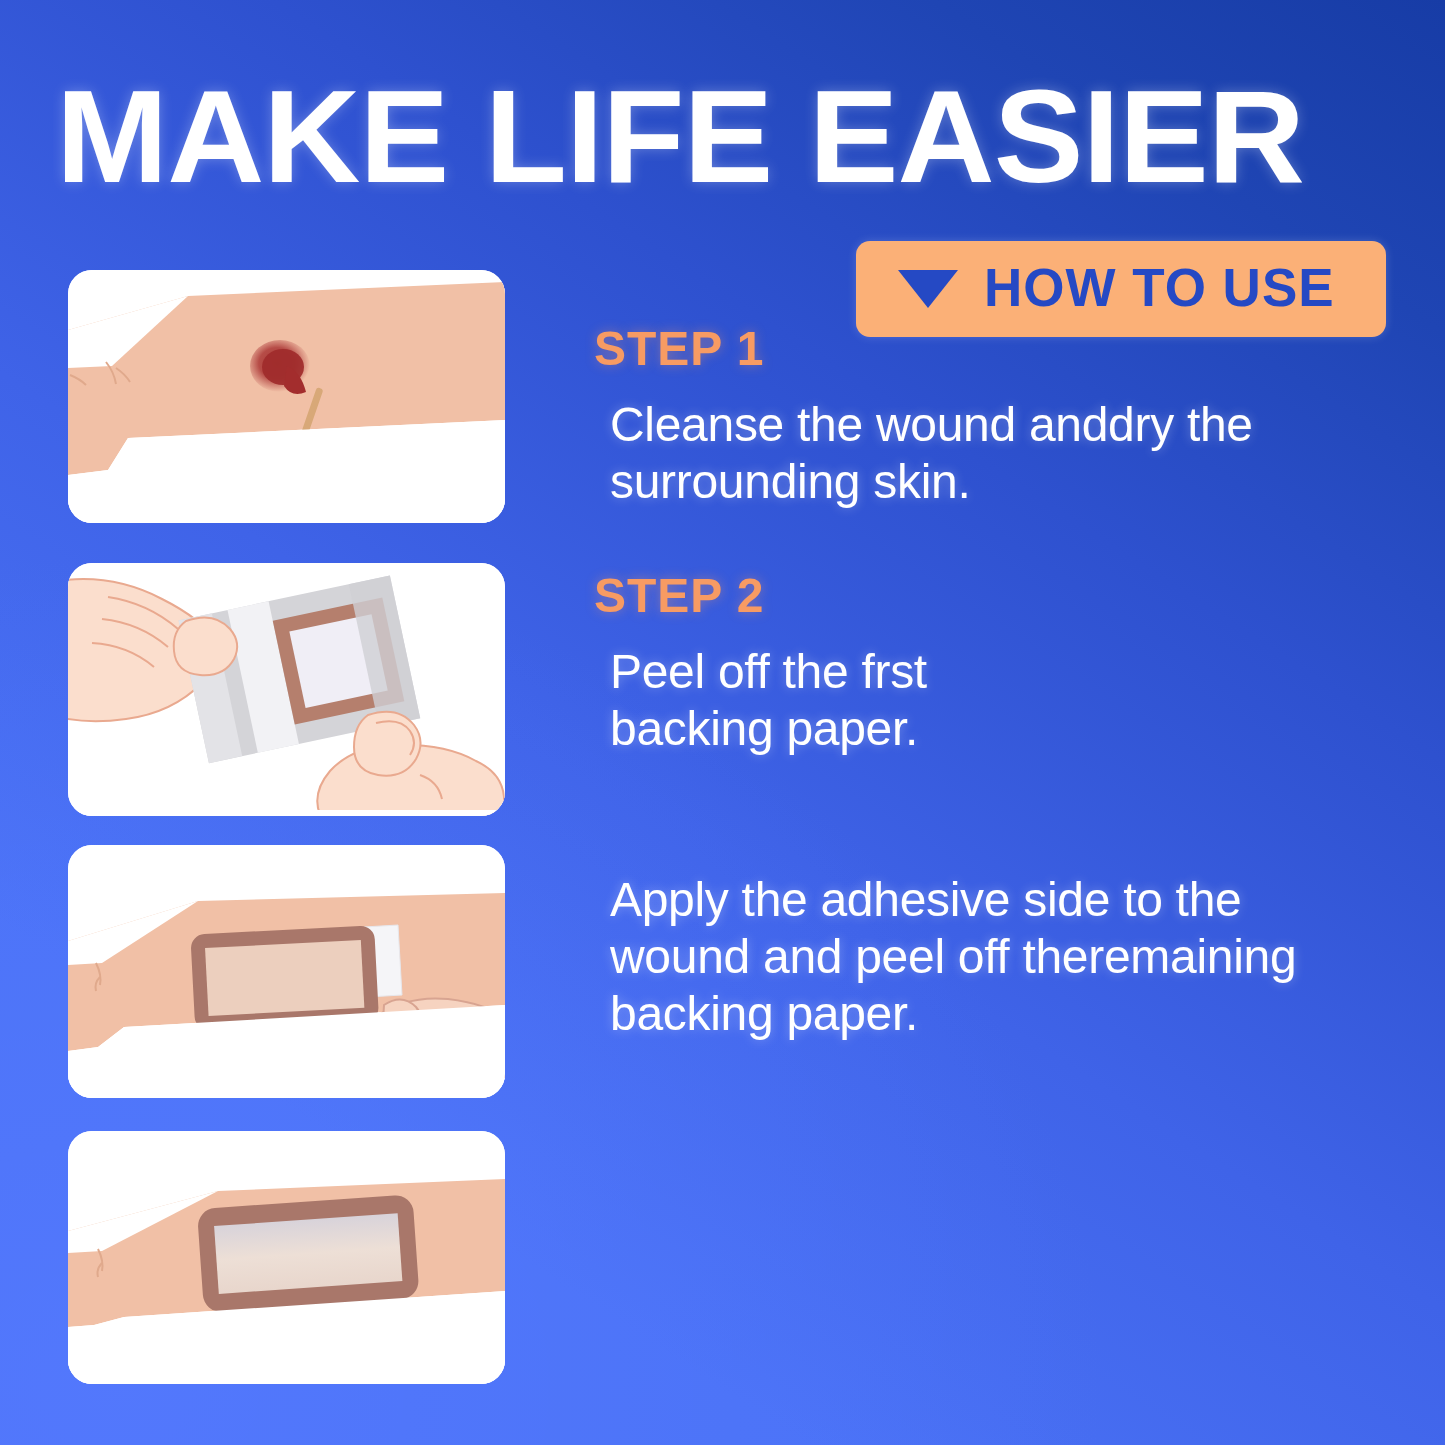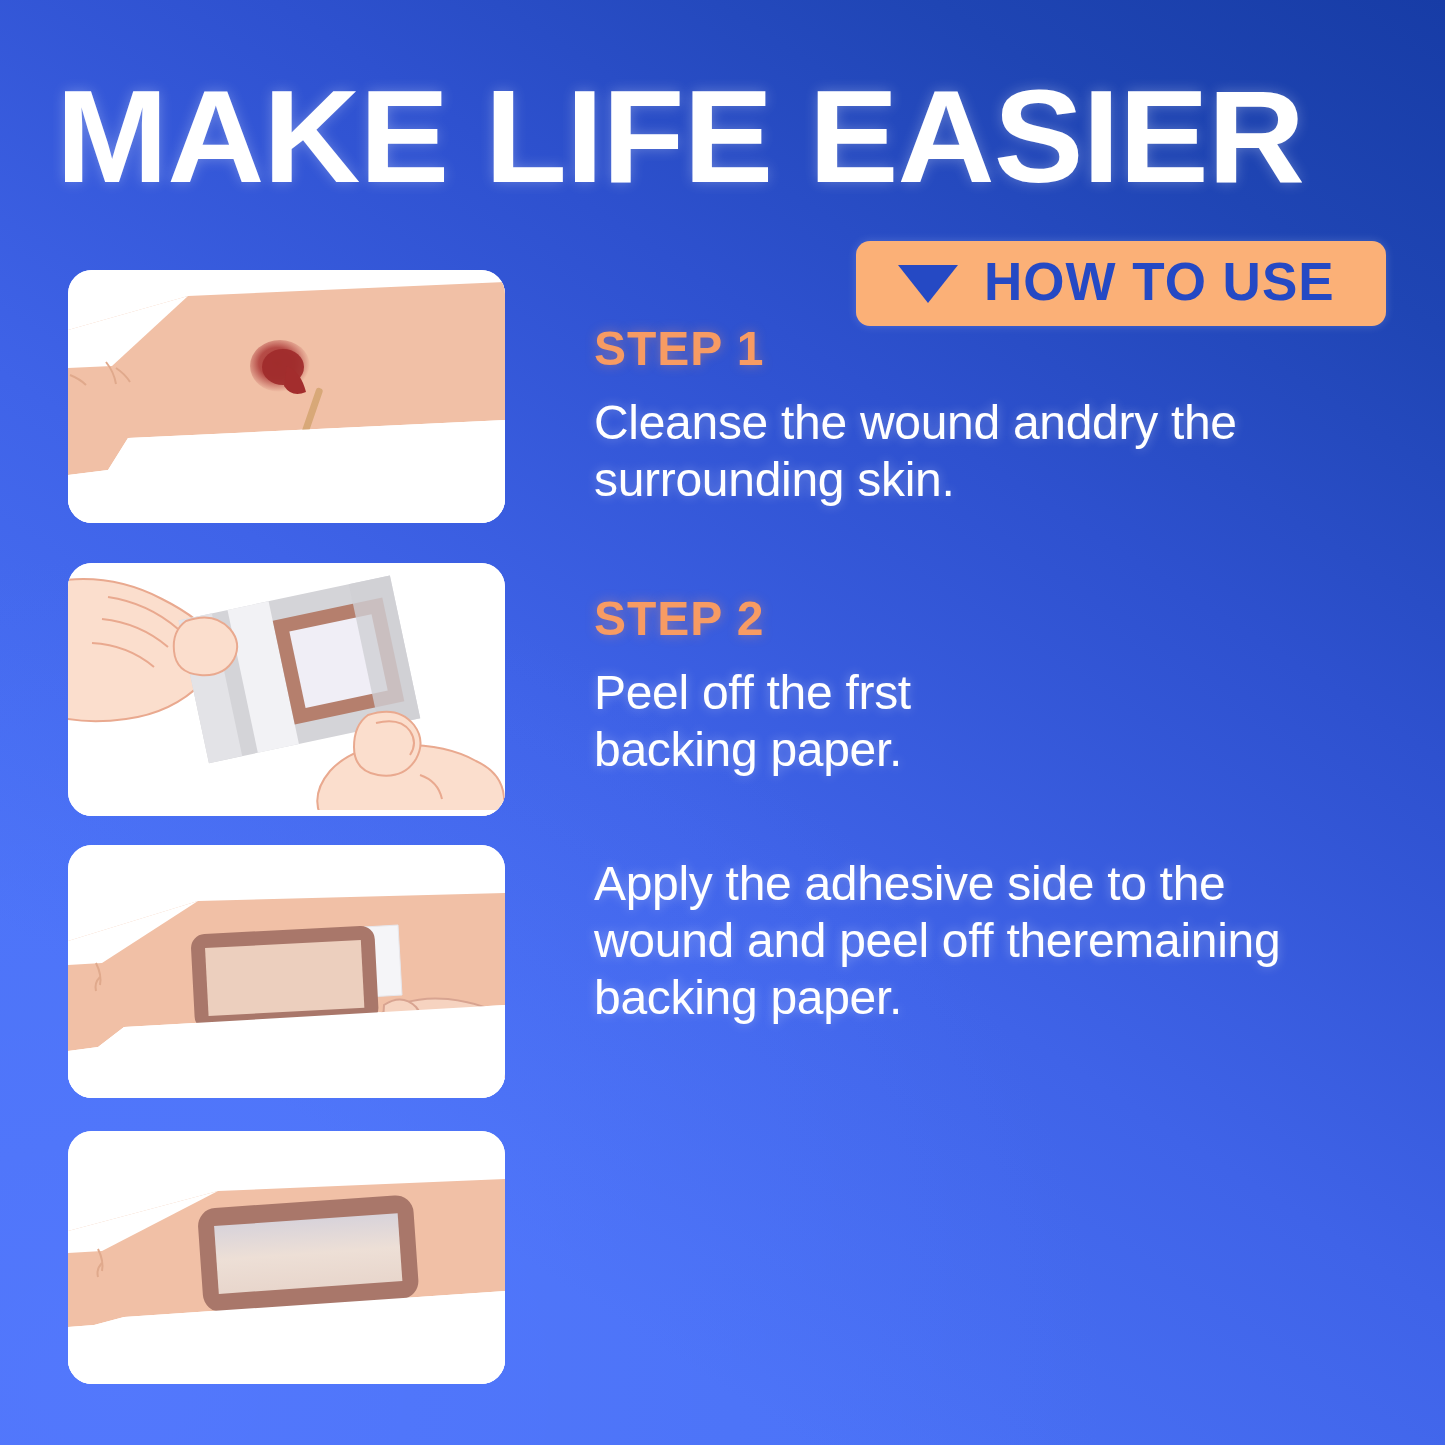--- a/index.html
+++ b/index.html
@@ -44,21 +44,21 @@
     white-space: nowrap;
     text-shadow: 0 0 14px rgba(255,255,255,0.28);
   }
 
   
   .badge {
     position: absolute;
     left: 856px;
     top: 241px;
     width: 530px;
-    height: 85px;
+    height: 96px;
     background: #fbb077;
     border-radius: 14px;
     display: flex;
     align-items: center;
     gap: 26px;
     padding-left: 42px;
     box-sizing: border-box;
     box-shadow: 0 0 10px rgba(255,255,255,0.18);
   }
   .badge .tri {
@@ -95,41 +95,41 @@
 
   .panel svg { display: block; width: 100%; height: 100%; }
 
   
   .step {
     position: absolute;
     left: 594px;
     width: 790px;
   }
   #step-1 { top: 318px; }
-  #step-2 { top: 588px; }
+  #step-2 { top: 565px; }
   #step-3 { top: 855px; }
   #step-4 { top: 1160px; }
 
   .step-heading {
     color: #f79b63;
     font-size: 48px;
     font-weight: 700;
     line-height: 62px;
     letter-spacing: 1px;
     text-shadow: 0 0 12px rgba(247,155,99,0.42);
     margin: 0 0 14px 0;
   }
   .step-body {
     color: #ffffff;
     font-size: 48px;
     line-height: 57px;
     font-weight: 400;
     letter-spacing: -0.3px;
     text-shadow: 0 0 11px rgba(255,255,255,0.33);
-    margin: 0;
+    margin: 16px;
     white-space: pre-line;
   }
 </style>
 </head>
 <body>
 
 <div class="poster">
   <div class="bg-grad"></div>
   <div class="bg-grad2"></div>
 

